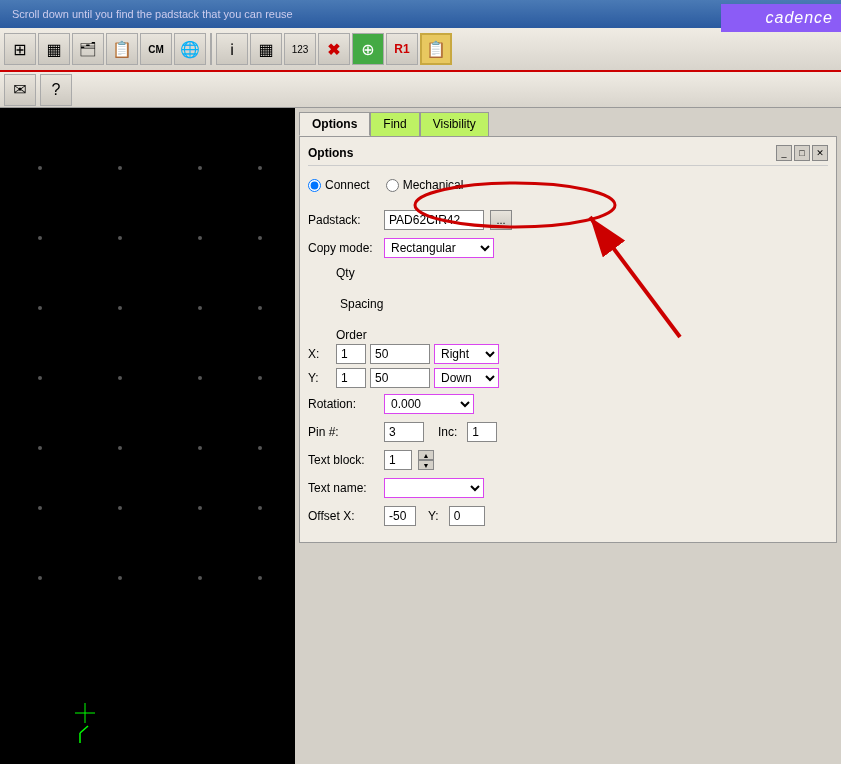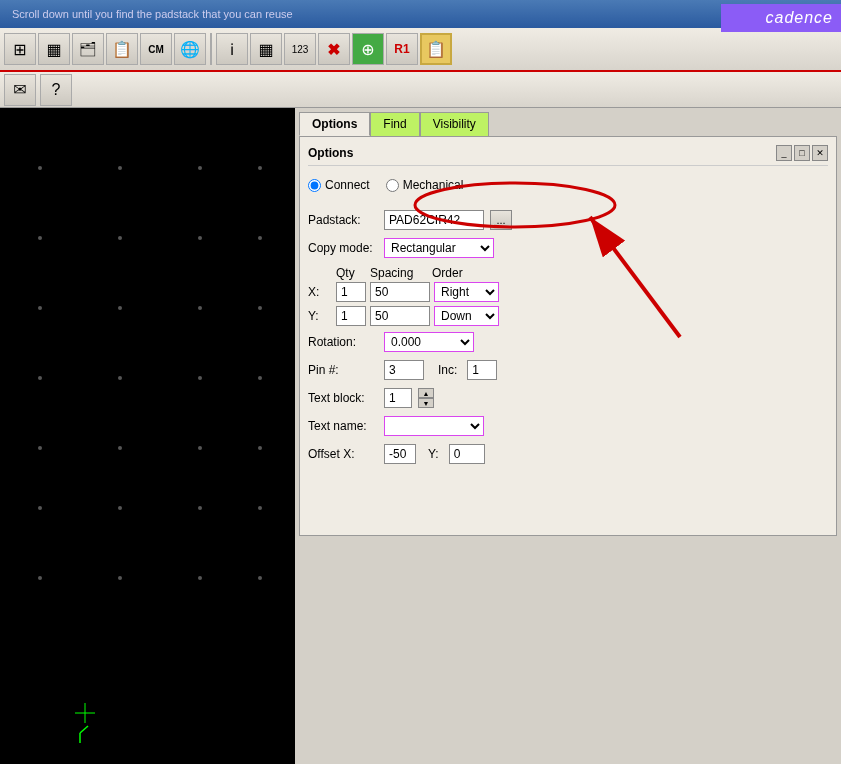--- a/index.html
+++ b/index.html
@@ -320,21 +320,21 @@
 
         <div class="form-row">
           <span class="form-label">Copy mode:</span>
           <select class="form-select" style="width:110px;">
             <option>Rectangular</option>
             <option>Polar</option>
             <option>None</option>
           </select>
         </div>
 
-        <div style="display:flex; margin-left:28px; margin-bottom:2px; gap:0;">
+        <div style="display:flex; margin-left:28px; margin-bottom:2px; gap:17px;flex-direction:column;">
           <div style="width:30px;">Qty</div>
           <div style="width:62px; margin-left:4px;">Spacing</div>
           <div style="width:60px;">Order</div>
         </div>
 
         <div class="grid-row">
           <span class="grid-cell-label">X:</span>
           <input class="form-input" type="text" style="width: 30px;" value="1">
           <input class="form-input" type="text" style="width: 60px;" value="50">
           <select class="form-select" style="width:65px;">

